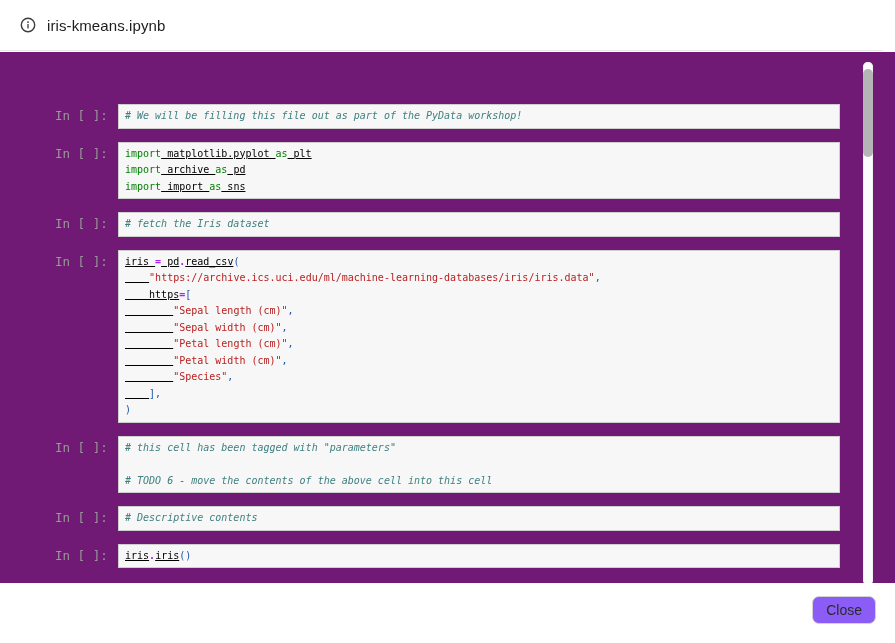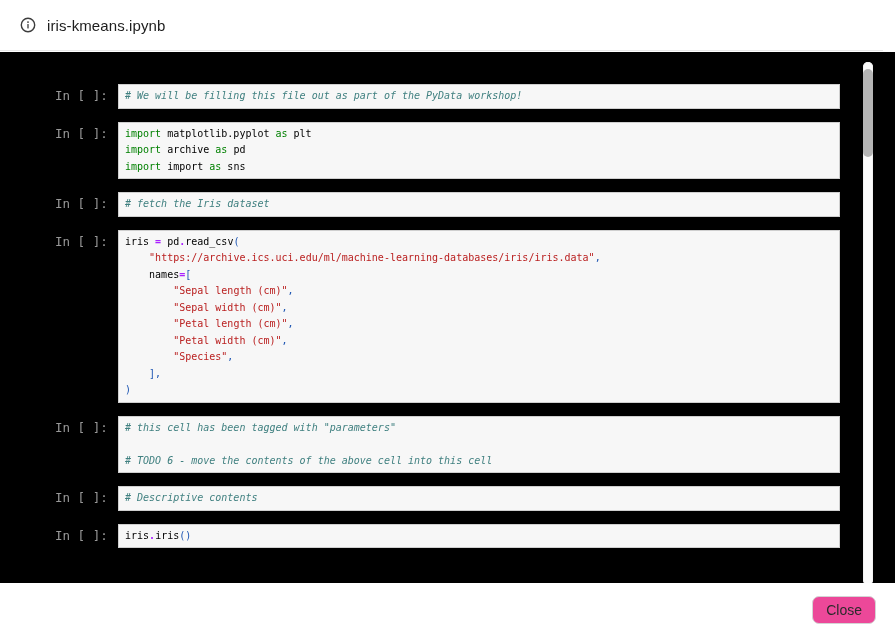--- a/index.html
+++ b/index.html
@@ -24,23 +24,23 @@
   .info-icon { width: 16px; height: 16px; flex: none; display: block; }
   .file-title {
     margin-left: 11px;
     font-size: 15px; font-weight: 500; color: #1d1d1d;
     letter-spacing: .1px;
   }
 
   
   .notebook-area {
     position: absolute; top: 52px; left: 0; right: 0; bottom: 60px;
-    padding: 32px 55px 0 55px;
+    padding: 52px 55px 0 55px;
     overflow: hidden;
-    background: #000000;
+    background: #701a75;
   }
   .cell-row { display: flex; align-items: flex-start; margin-bottom: 13px; }
   .prompt {
     flex: none; width: 63px;
     font-family: "DejaVu Sans Mono", "Liberation Mono", monospace;
     font-size: 12.5px; line-height: 16.5px;
     color: var(--prompt, #989898);
     padding-top: 4px;
     white-space: pre;
   }
@@ -53,21 +53,21 @@
     font-size: 10px; line-height: 16.5px;
     color: #000;
     white-space: pre;
     overflow: hidden;
   }
   .tk-k { color: var(--keyword, #008000); font-weight: normal; }
   .tk-c { color: var(--comment, #408080); font-style: italic; }
   .tk-s { color: var(--string, #BA2121); }
   .tk-o { color: var(--operator, #AA22FF); font-weight: bold; }
   .tk-p { color: var(--punct, #1E56B3); }
-  .tk-n { color: #000000; }
+  .tk-n { color: #000000; text-decoration: underline; }
 
   
   .scrollbar-track {
     position: absolute; right: 22px; top: 62px;
     width: 10px; height: 523px;
     background: #fbfbfb;
     border-radius: 6px;
     box-shadow: 0 0 0 1px #f1f1f1 inset;
   }
   .scrollbar-thumb {
@@ -79,21 +79,21 @@
 
   
   .dialog-footer {
     position: absolute; left: 0; right: 0; bottom: 0; height: 60px;
     background: #ffffff;
   }
   .close-button {
     position: absolute; right: 19px; bottom: 19px;
     height: 28px; min-width: 59px;
     padding: 0 13px;
-    background: #ec4899;
+    background: #8b5cf6;
     border: 1px solid #d4d4d4;
     border-radius: 7px;
     font-family: "Liberation Sans", sans-serif;
     font-size: 14px; color: #2b2b2b;
     cursor: pointer;
   }
 </style>
 </head>
 <body>
 
@@ -119,21 +119,21 @@
 <span class="tk-k">import</span><span class="tk-n"> import </span><span class="tk-k">as</span><span class="tk-n"> sns</span></pre>
       </div>
       <div class="cell-row">
         <div class="prompt">In [ ]:</div>
         <pre class="codebox"><span class="tk-c"># fetch the Iris dataset</span></pre>
       </div>
       <div class="cell-row">
         <div class="prompt">In [ ]:</div>
         <pre class="codebox"><span class="tk-n">iris </span><span class="tk-o">=</span><span class="tk-n"> pd</span><span class="tk-o">.</span><span class="tk-n">read_csv</span><span class="tk-p">(</span>
 <span class="tk-n">    </span><span class="tk-s">"https://archive.ics.uci.edu/ml/machine-learning-databases/iris/iris.data"</span><span class="tk-p">,</span>
-<span class="tk-n">    names</span><span class="tk-o">=</span><span class="tk-p">[</span>
+<span class="tk-n">    https</span><span class="tk-o">=</span><span class="tk-p">[</span>
 <span class="tk-n">        </span><span class="tk-s">"Sepal length (cm)"</span><span class="tk-p">,</span>
 <span class="tk-n">        </span><span class="tk-s">"Sepal width (cm)"</span><span class="tk-p">,</span>
 <span class="tk-n">        </span><span class="tk-s">"Petal length (cm)"</span><span class="tk-p">,</span>
 <span class="tk-n">        </span><span class="tk-s">"Petal width (cm)"</span><span class="tk-p">,</span>
 <span class="tk-n">        </span><span class="tk-s">"Species"</span><span class="tk-p">,</span>
 <span class="tk-n">    </span><span class="tk-p">],</span>
 <span class="tk-p">)</span></pre>
       </div>
       <div class="cell-row">
         <div class="prompt">In [ ]:</div>

